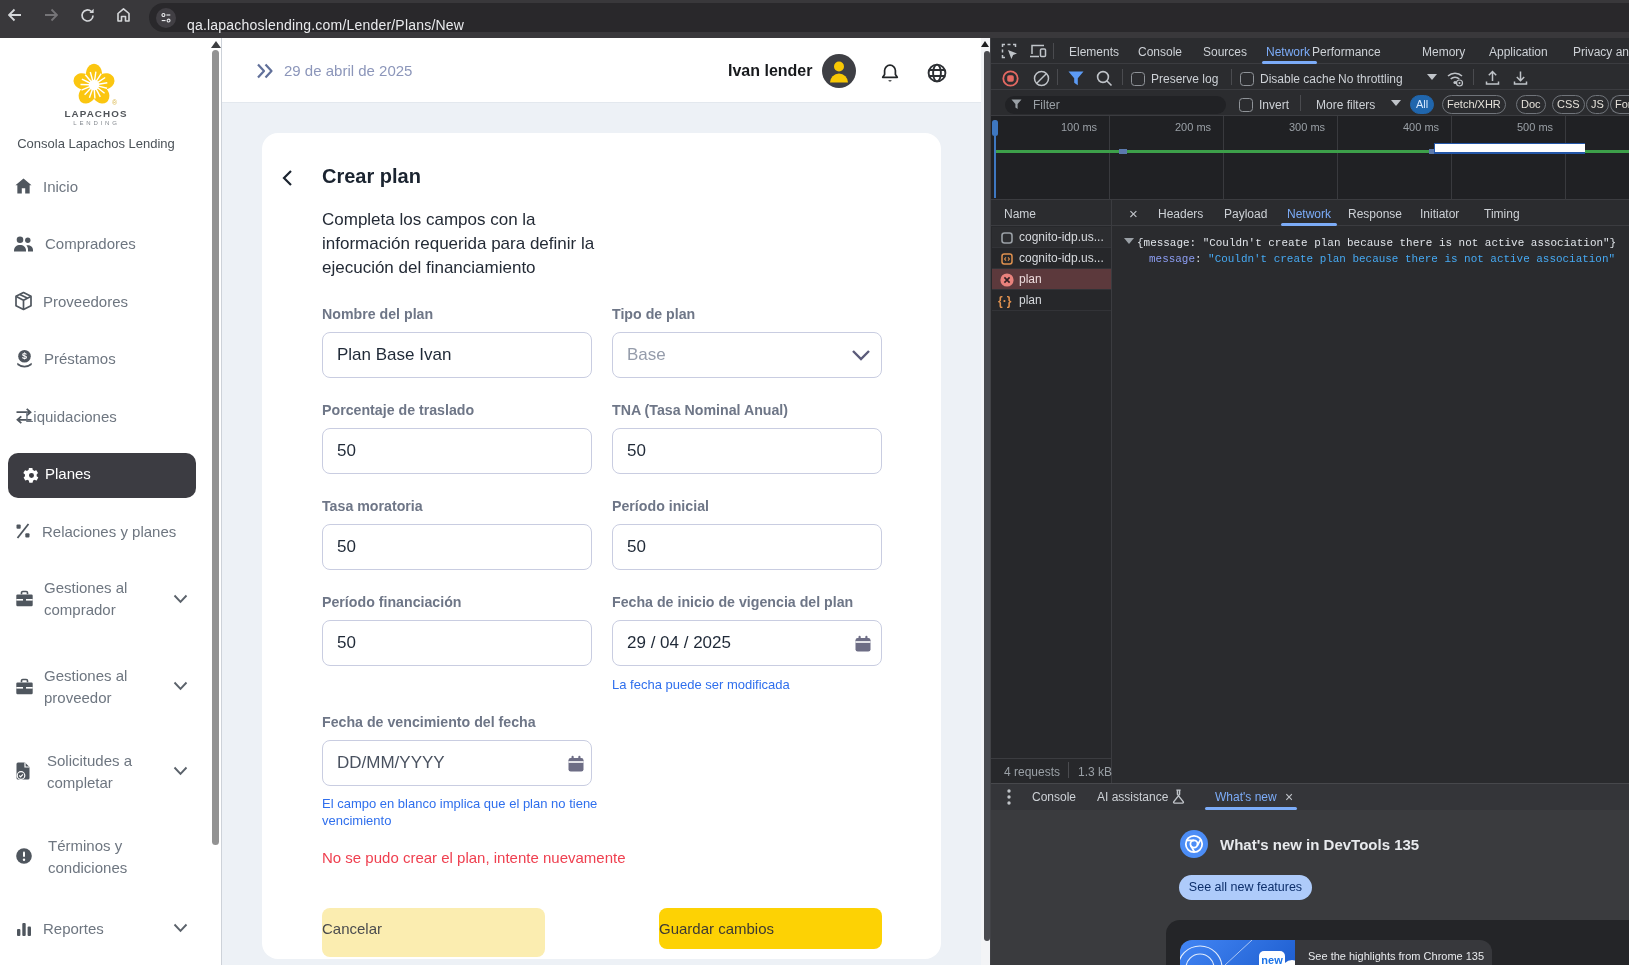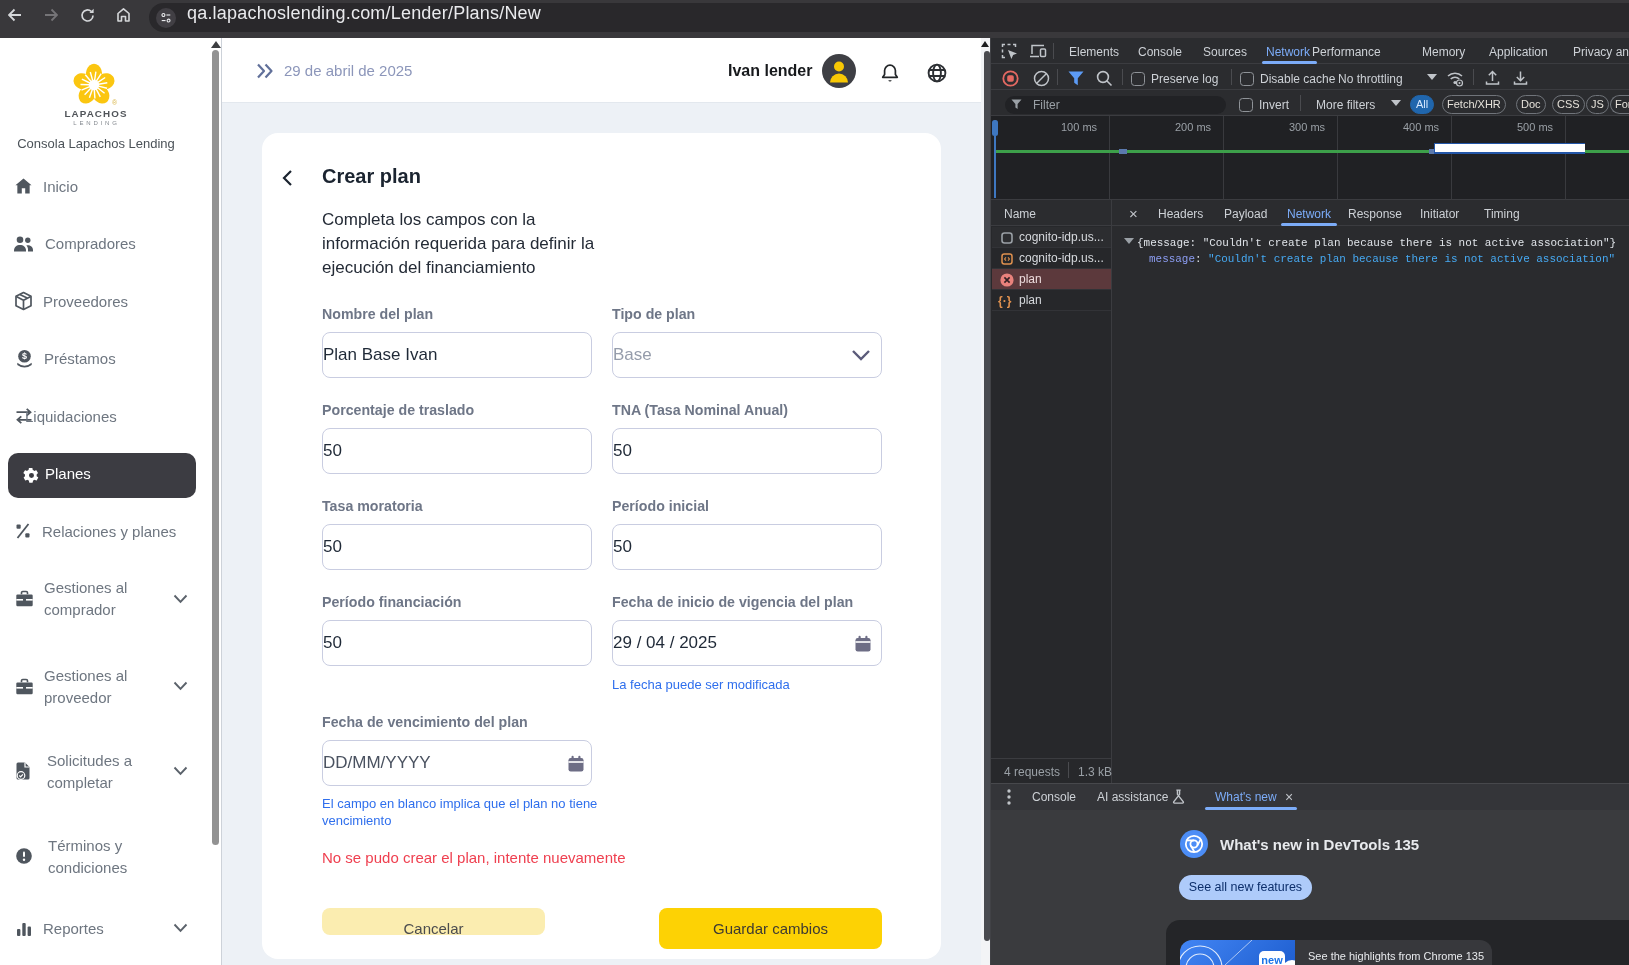--- a/index.html
+++ b/index.html
@@ -1,48 +1,48 @@
 <!DOCTYPE html>
 <html><head><meta charset="utf-8"><style>
 *{margin:0;padding:0;box-sizing:border-box}
 html,body{width:1629px;height:965px;overflow:hidden;background:#fff;font-family:"Liberation Sans",sans-serif}
 .abs{position:absolute}
 #root{position:absolute;left:0;top:0;width:1629px;height:965px;overflow:hidden}
 
 #topbar{left:0;top:0;width:1629px;height:38px;background:#39383b}
 #urlpill{left:149px;top:3px;width:1480px;height:29px;border-radius:15px 0 0 15px;background:#29282b}
 #siteicon{left:156px;top:8px;width:20px;height:20px;border-radius:50%;background:#413f44}
-#urltext{left:187px;top:3px;font-size:18px;color:#e9eaed;letter-spacing:.2px}
+#urltext{left:187px;top:17px;font-size:14px;color:#e9eaed;letter-spacing:.2px}
 
 #sidebar{left:0;top:38px;width:222px;height:927px;background:#fff;border-right:1px solid #cdd2d9}
 #sbscroll{left:212px;top:50px;width:7px;height:795px;border-radius:4px;background:#929292}
 #sbarrow{left:211px;top:41px;width:0;height:0;border-left:5px solid transparent;border-right:5px solid transparent;border-bottom:7px solid #3c3e41}
 .navtxt{font-size:15px;color:#6e7680;line-height:21px}
 .navtxt2{font-size:15px;color:#6e7680;line-height:22px}
 #planesrect{left:8px;top:453px;width:188px;height:45px;border-radius:10px;background:#3c3c42}
 #logotext1{left:0;top:108px;width:192px;text-align:center;font-size:9.8px;font-weight:bold;letter-spacing:1.1px;color:#505459}
 #logotext2{left:0;top:120px;width:193px;text-align:center;font-size:6px;letter-spacing:2.8px;color:#84898f}
 #consola{left:0;top:136px;width:192px;text-align:center;font-size:13px;color:#4b5258}
 
 #mainbg{left:222px;top:38px;width:768px;height:927px;background:#edf1f6}
 #mainheader{left:222px;top:38px;width:768px;height:65px;background:#fff;border-bottom:1px solid #e3e8ee}
 #hdate{left:284px;top:62px;font-size:15px;color:#8c96ba}
 #hname{left:728px;top:62px;font-size:16px;font-weight:700;color:#17191c}
 #avatar{left:822px;top:54px;width:34px;height:34px;border-radius:50%;background:#3e3f44}
 #card{left:262px;top:133px;width:679px;height:826px;border-radius:16px;background:#fff}
 #cp-title{left:322px;top:165px;font-size:20px;font-weight:bold;color:#1b2430}
 #cp-desc{left:322px;top:208px;font-size:17px;line-height:24px;color:#242b36}
 .flabel{font-size:14.2px;font-weight:600;color:#6e7687}
-.fbox{width:270px;height:46px;border:1px solid #c9cde1;border-radius:8px;background:#fff;font-size:17px;color:#1f2937;line-height:44px;}
+.fbox{width:270px;height:46px;border:1px solid #c9cde1;border-radius:8px;background:#fff;font-size:17px;color:#1f2937;line-height:44px;padding-left:14px}
 .c1{left:322px}
 .c2{left:612px}
 .bluetxt{font-size:13px;color:#2f6fed}
 #errtxt{left:322px;top:849px;font-size:15px;color:#ef4050}
-#btncancel{left:322px;top:908px;width:223px;height:27px;border-radius:8px;background:#fbedb0;text-align:center;line-height:41px;font-size:15px;color:#4b4c4e}
-#btnsave{left:659px;top:908px;width:223px;height:41px;border-radius:8px;background:#fdd204;text-align:center;line-height:41px;font-size:15px;color:#3e3a33}
+#btncancel{left:322px;top:908px;width:223px;height:49px;border-radius:8px;background:#fbedb0;line-height:41px;font-size:15px;color:#4b4c4e}
+#btnsave{left:659px;top:908px;width:223px;height:41px;border-radius:8px;background:#fdd204;line-height:41px;font-size:15px;color:#3e3a33}
 
 #pgtrack{left:981px;top:38px;width:9px;height:927px;background:#f3f4f6}
 #pgarrow{left:981px;top:41px;width:0;height:0;border-left:4.5px solid transparent;border-right:4.5px solid transparent;border-bottom:6px solid #1b1c1e}
 #pgthumb{left:983.5px;top:51px;width:6px;height:890px;border-radius:3px;background:#4a4b4f}
 
 #dt{left:990px;top:38px;width:639px;height:927px;background:#2b2c2f;border-left:1px solid #414246;color:#cdd1d6;font-size:12px}
 .dtx{position:absolute;white-space:nowrap}
 .sep{position:absolute;width:1px;background:#4a4b4f}
 .cb{position:absolute;width:14px;height:14px;border:1.6px solid #8f9398;border-radius:3.5px;background:transparent}
 #dtrow1{left:0;top:0;width:639px;height:26px;border-bottom:1px solid #3b3c40}
@@ -273,21 +273,21 @@
       <rect x="1.5" y="6.2" width="15" height="1.6" fill="#fff"></rect>
     </svg>
 <svg class="abs" style="left:567px;top:755px;z-index:5" width="18" height="18" viewBox="0 0 18 18">
       <rect x="1.5" y="3" width="15" height="13.5" rx="2.2" fill="#6d6d85"></rect>
       <rect x="4.5" y="0.8" width="2.2" height="4.4" rx="1.1" fill="#6d6d85"></rect>
       <rect x="11.3" y="0.8" width="2.2" height="4.4" rx="1.1" fill="#6d6d85"></rect>
       <rect x="1.5" y="6.2" width="15" height="1.6" fill="#fff"></rect>
     </svg>
 <div class="abs bluetxt c2" style="top:677px">La fecha puede ser modificada</div>
 
-<div class="abs flabel c1" style="top:714px">Fecha de vencimiento del plan</div>
+<div class="abs flabel c1" style="top:714px">Fecha de vencimiento del fecha</div>
 <div class="abs bluetxt c1" style="top:796px;width:280px;line-height:16.5px">El campo en blanco implica que el plan no tiene vencimiento</div>
 <div class="abs fbox c1" style="top:740px;color:#4a5260">DD/MM/YYYY</div>
 <div class="abs" id="errtxt">No se pudo crear el plan, intente nuevamente</div>
 <div class="abs" id="btncancel">Cancelar</div>
 <div class="abs" id="btnsave">Guardar cambios</div>
 
 <div class="abs" id="pgtrack"></div>
 <div class="abs" id="pgarrow"></div>
 <div class="abs" id="pgthumb"></div>
 

